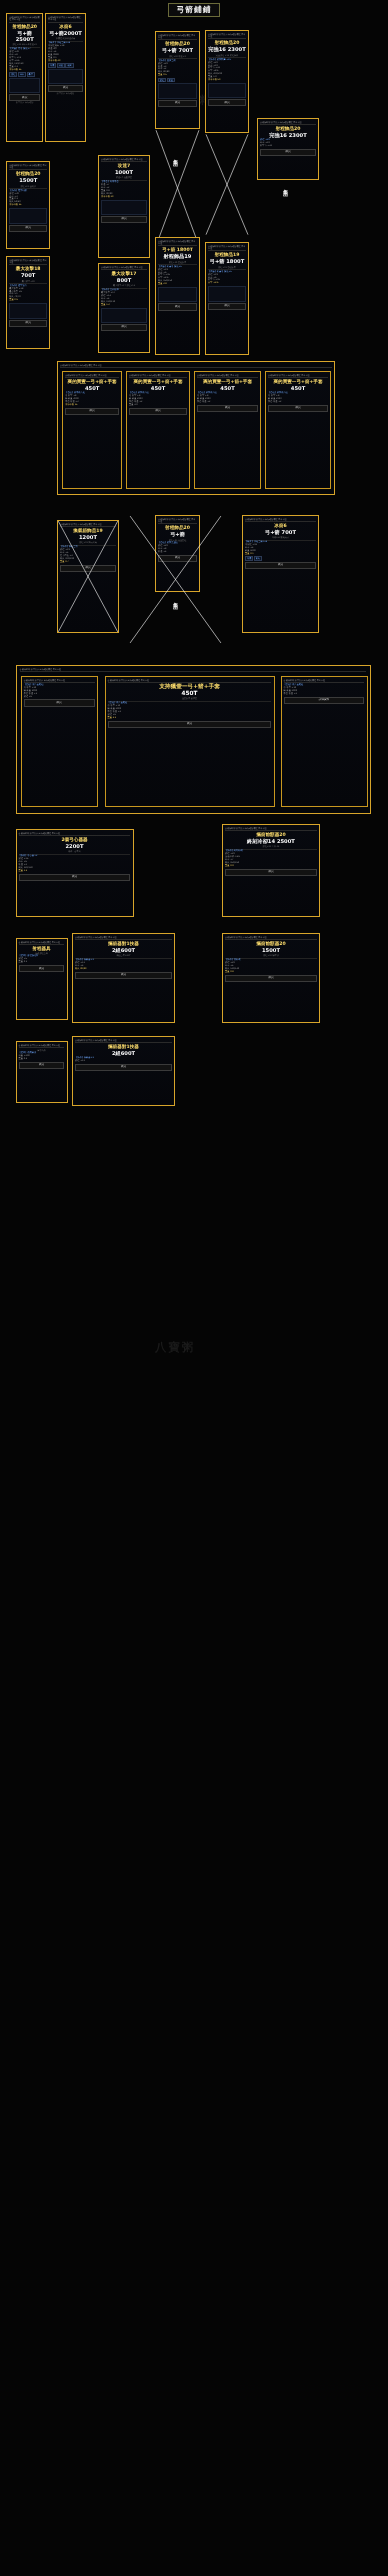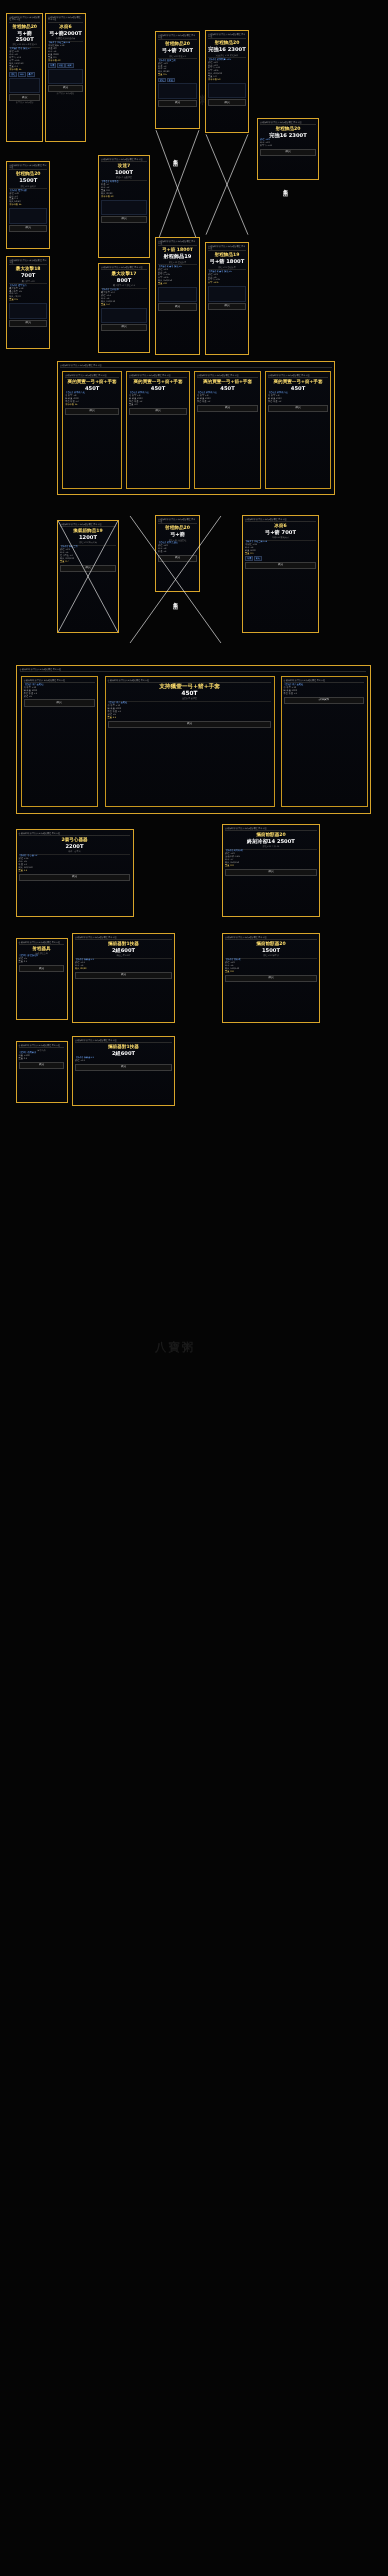--- a/index.html
+++ b/index.html
@@ -70,20 +70,23 @@
   .center{text-align:center;}
   .imgph{
     background:#0a0d16;border:0.5px solid #1b2436;height:13.4px;margin:1px 0;
   }
 </style>
 </head>
 <body>
 
 <div class="page">
 
+  <div class="title">
+    <span class="box">弓箭鋪鋪</span>
+  </div>
 
   <div class="wm" style="left:170px;top:93px;">八寶粥</div>
   <div class="wm" style="left:155px;top:1340px;">八寶粥</div>
 
   <div class="card" style="left:6.2px;top:13.4px;width:37px;height:129px;">
     <div class="hdr">交易請站好 點擊購買 自行確認屬性 售出不退</div>
     <div class="ttl">射程飾品20</div>
     <div class="price">弓+箭 2500T</div>
     <div class="sub">射程+20 命中+8 攻速+5</div>
     <div class="sepline"></div>

